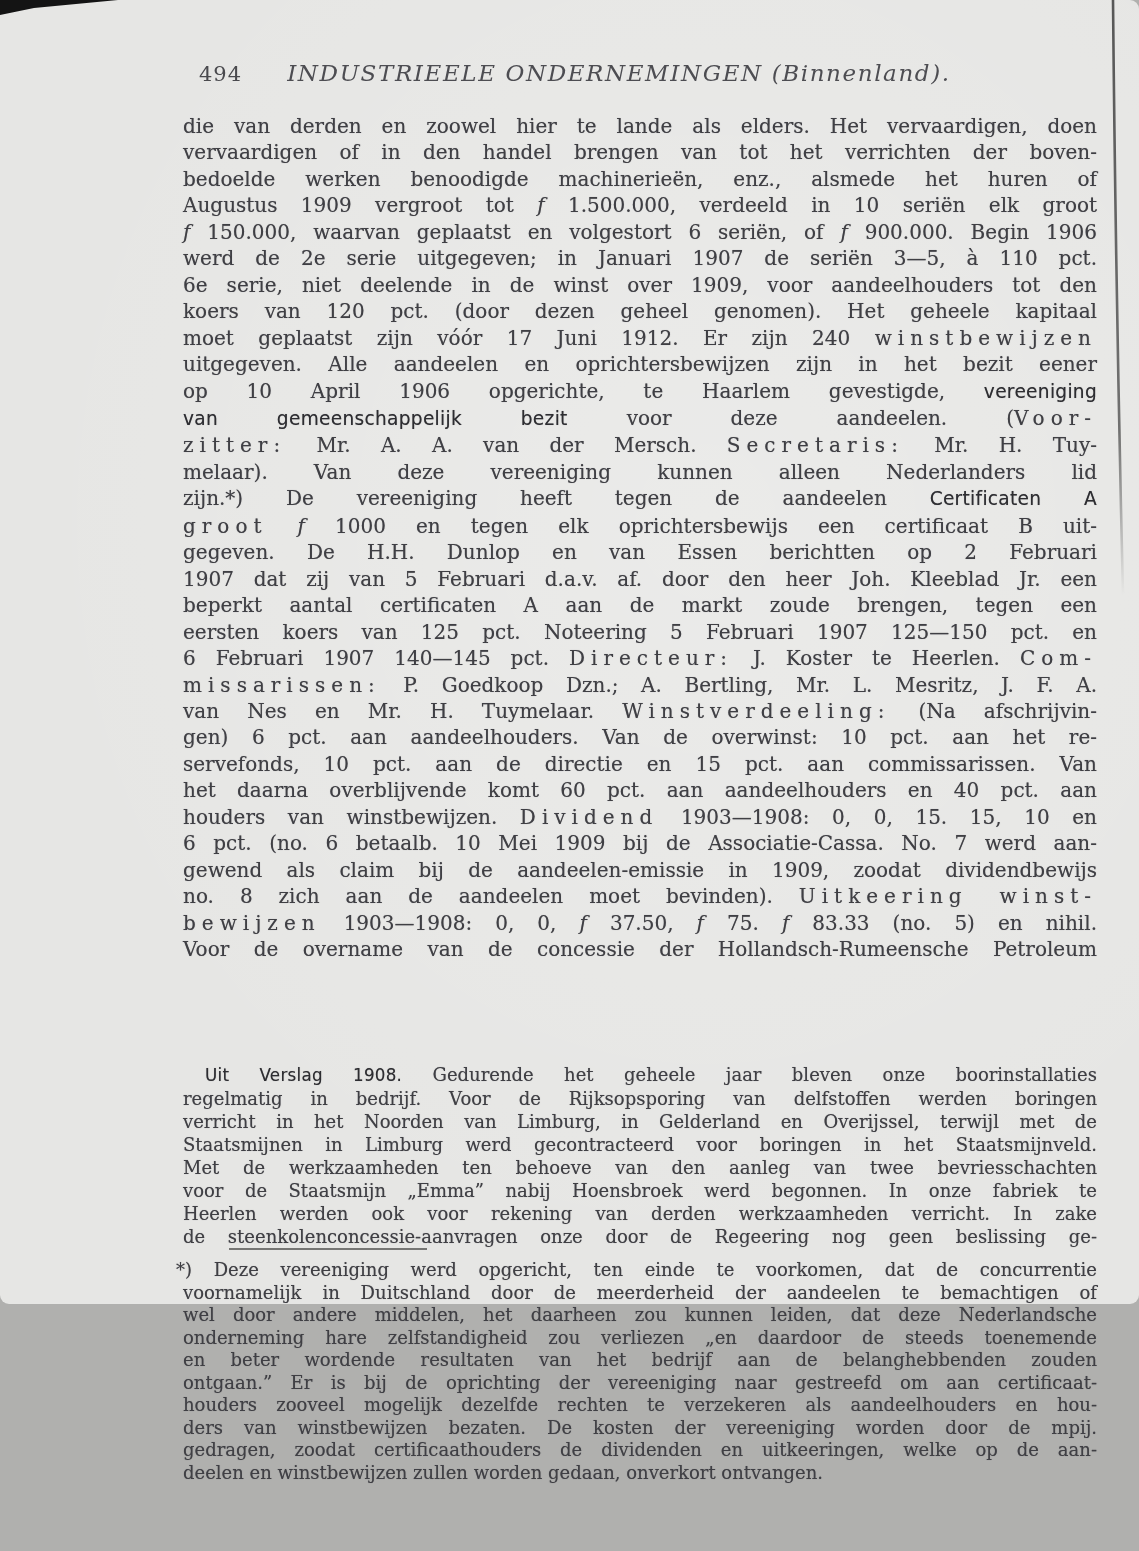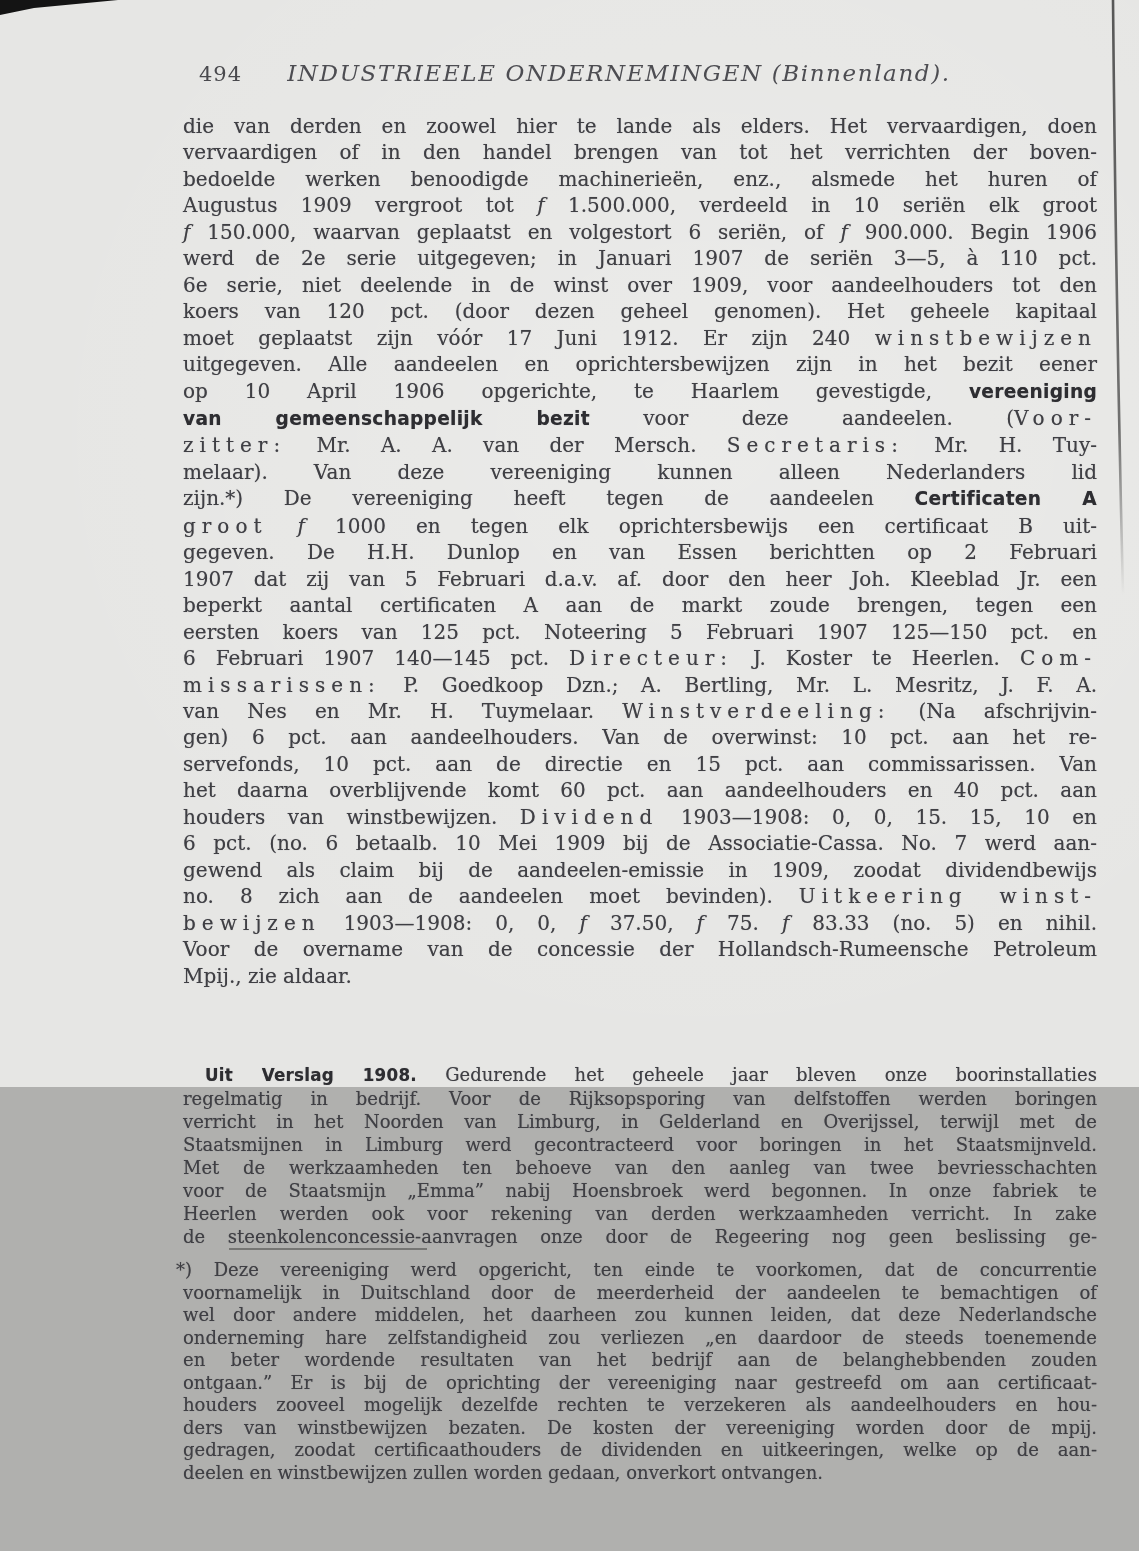--- a/index.html
+++ b/index.html
@@ -2,25 +2,26 @@
 <html><head>
 <meta charset="utf-8">
 <style>
   html,body { margin:0; padding:0; }
   body {
     width:1139px; height:1551px; overflow:hidden;
     background:#b0b0ae;
     font-family:"DejaVu Serif","Liberation Serif",serif;
   }
   .page {
-    position:relative; width:1139px; height:1087px;
+    position:relative; width:1139px; height:1304px;
     background:
       radial-gradient(ellipse at 62% 40%, rgba(255,255,255,0.20), rgba(255,255,255,0) 70%),
       #e6e6e4;
     color:var(--ink,#3f3f44);
+    border-radius:9px;
   }
   
   .gutter {
     position:absolute; left:0; top:0; bottom:0; width:196px;
     background:
       linear-gradient(90deg, rgba(40,40,40,0.22), rgba(40,40,40,0) 14%),
       linear-gradient(90deg, rgba(230,230,228,0) 0%, rgba(230,230,228,0) 56%, rgba(230,230,228,0.88) 82%, #e6e6e4 96%),
       repeating-linear-gradient(90deg,
         #98989б 0 0),
       repeating-linear-gradient(90deg,
@@ -53,21 +54,21 @@
 
   .line { text-align:justify; text-align-last:justify; text-shadow:0 0 0.7px rgba(62,62,68,0.55); }
   .line.end { text-align-last:left; }
   .report .line:first-child { text-indent:22px; }
   .footnote .line:first-child { margin-left:-7px; }
 
   .s-n  { }
   .s-sp { letter-spacing:0.30em; }
   .s-b  {
     font-family:"DejaVu Sans","Liberation Sans",sans-serif;
-    font-weight:bold; font-size:0.93em; letter-spacing:0.015em; color:#2d2d31;
+    font-weight:normal; font-size:0.93em; letter-spacing:0.015em; color:#2d2d31;
   }
   .s-f  { font-style:italic; }
 </style>
 </head>
 <body>
 
 <div class="page" style="--ink: #3f3f44;">
 
   <div class="gutter"></div>
   <div class="corner-shadow"></div>
@@ -114,21 +115,20 @@
       <div class="line"><span class="s-n">van Nes en Mr. H. Tuymelaar. </span><span class="s-sp">Winstverdeeling:</span><span class="s-n"> (Na afschrijvin-</span></div>
       <div class="line"><span class="s-n">gen) 6 pct. aan aandeelhouders. Van de overwinst: 10 pct. aan het re-</span></div>
       <div class="line"><span class="s-n">servefonds, 10 pct. aan de directie en 15 pct. aan commissarissen. Van</span></div>
       <div class="line"><span class="s-n">het daarna overblijvende komt 60 pct. aan aandeelhouders en 40 pct. aan</span></div>
       <div class="line"><span class="s-n">houders van winstbewijzen. </span><span class="s-sp">Dividend</span><span class="s-n"> 1903—1908: 0, 0, 15. 15, 10 en</span></div>
       <div class="line"><span class="s-n">6 pct. (no. 6 betaalb. 10 Mei 1909 bij de Associatie-Cassa. No. 7 werd aan-</span></div>
       <div class="line"><span class="s-n">gewend als claim bij de aandeelen-emissie in 1909, zoodat dividendbewijs</span></div>
       <div class="line"><span class="s-n">no. 8 zich aan de aandeelen moet bevinden). </span><span class="s-sp">Uitkeering winst-</span></div>
       <div class="line"><span class="s-sp">bewijzen</span><span class="s-n"> 1903—1908: 0, 0, </span><span class="s-f">f</span><span class="s-n"> 37.50, </span><span class="s-f">f</span><span class="s-n"> 75. </span><span class="s-f">f</span><span class="s-n"> 83.33 (no. 5) en nihil.</span></div>
       <div class="line"><span class="s-n">Voor de overname van de concessie der Hollandsch-Rumeensche Petroleum</span></div>
-      <div class="line end"><span class="s-n">Mpij., zie aldaar.</span></div>
     </div>
 
   <div class="textblock report" id="report-lines">
       <div class="line"><span class="s-b">Uit Verslag 1908.</span><span class="s-n"> Gedurende het geheele jaar bleven onze boorinstallaties</span></div>
       <div class="line"><span class="s-n">regelmatig in bedrijf. Voor de Rijksopsporing van delfstoffen werden boringen</span></div>
       <div class="line"><span class="s-n">verricht in het Noorden van Limburg, in Gelderland en Overijssel, terwijl met de</span></div>
       <div class="line"><span class="s-n">Staatsmijnen in Limburg werd gecontracteerd voor boringen in het Staatsmijnveld.</span></div>
       <div class="line"><span class="s-n">Met de werkzaamheden ten behoeve van den aanleg van twee bevriesschachten</span></div>
       <div class="line"><span class="s-n">voor de Staatsmijn „Emma” nabij Hoensbroek werd begonnen. In onze fabriek te</span></div>
       <div class="line"><span class="s-n">Heerlen werden ook voor rekening van derden werkzaamheden verricht. In zake</span></div>

